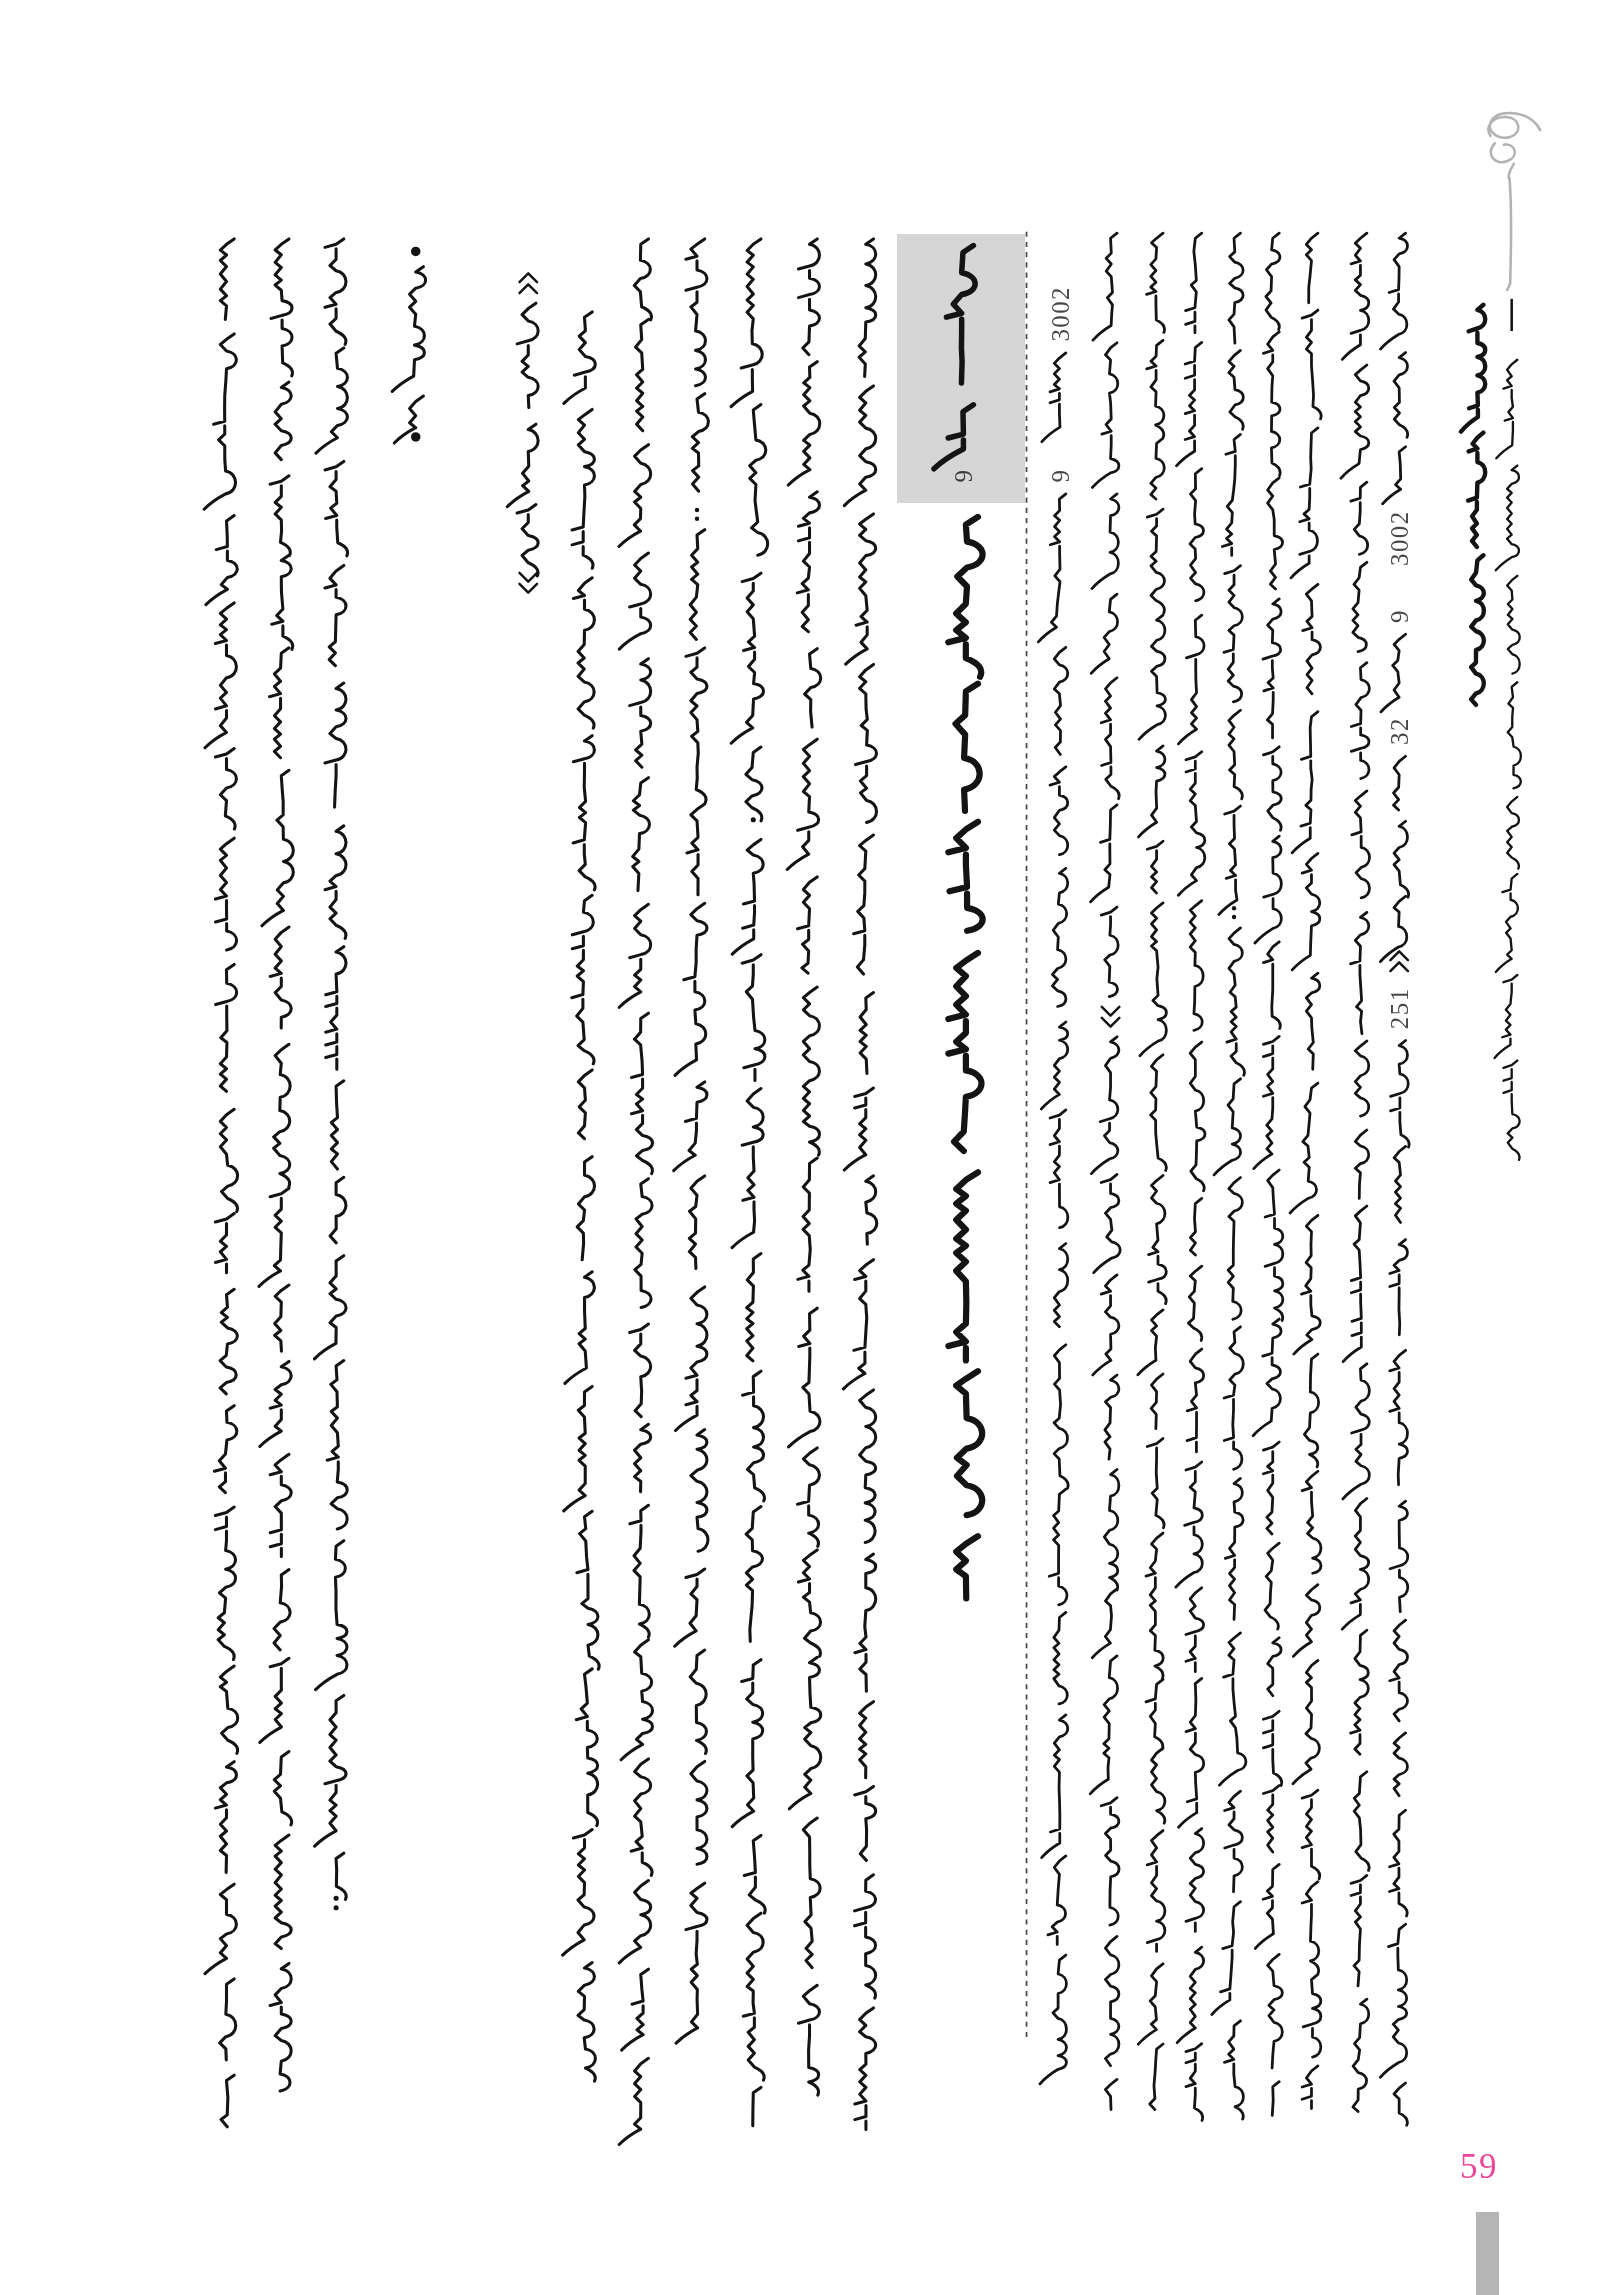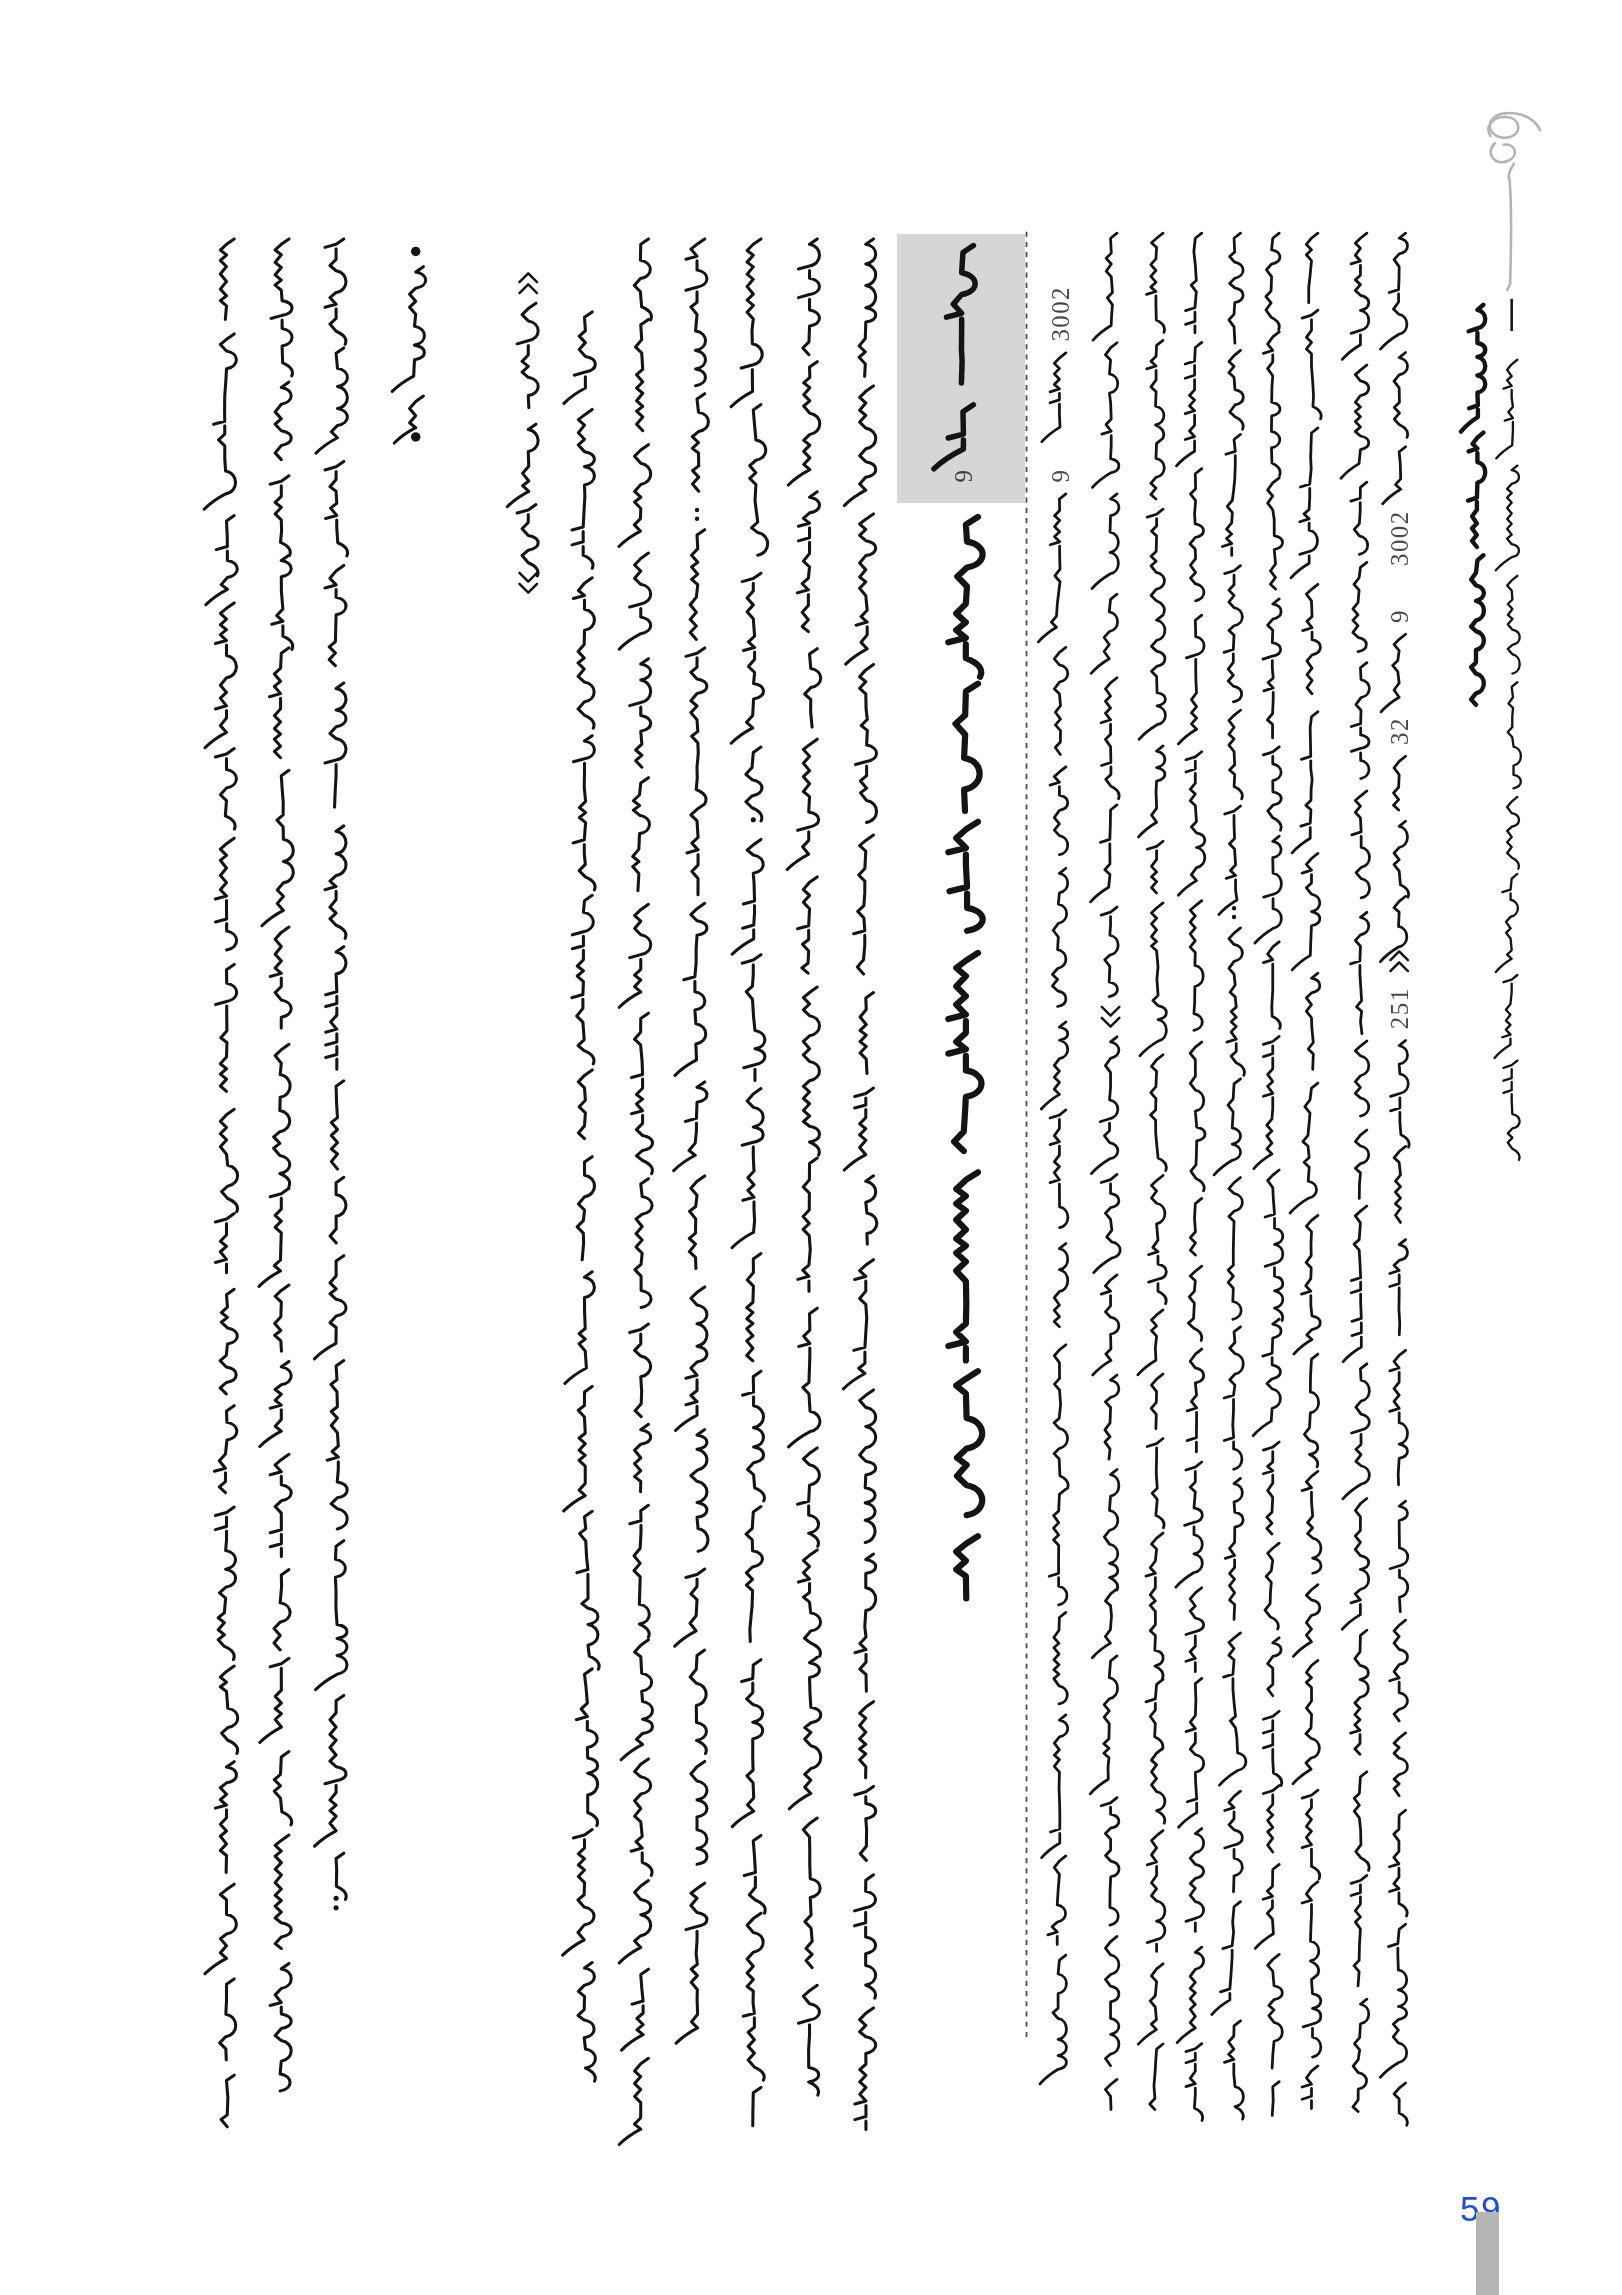--- a/index.html
+++ b/index.html
@@ -7,24 +7,23 @@
     position:relative;
     width:1622px;height:2295px;
     background:#ffffff;
     overflow:hidden;
     font-family:"Liberation Serif", serif;
   }
   .section-box{position:absolute;background:#d6d6d6;}
   .script-layer{position:absolute;left:0;top:0;}
   .pagenum{
     position:absolute;
-    font-family:Liberation Sans, sans-serif;
-    color:#1d4ed8;
+    font-family:Liberation Serif, serif;
+    color:#ec4899;
     letter-spacing:1.5px;
-    margin-top:42px;
   }
   .footer-bar{position:absolute;background:#b5b5b5;}
 </style>
 </head>
 <body>
 
 <div class="page" style="width: 1622px; height: 2295px; background: rgb(255, 255, 255);">
   <div class="section-box" style="left: 897px; top: 234px; width: 128px; height: 269px; background: rgb(214, 214, 214);"></div>
   <svg class="script-layer" xmlns="http://www.w3.org/2000/svg" width="1622" height="2295" viewBox="0 0 2220 3141">
       <g stroke="#b3b3b3" stroke-width="3.5" fill="none" stroke-linecap="round">

